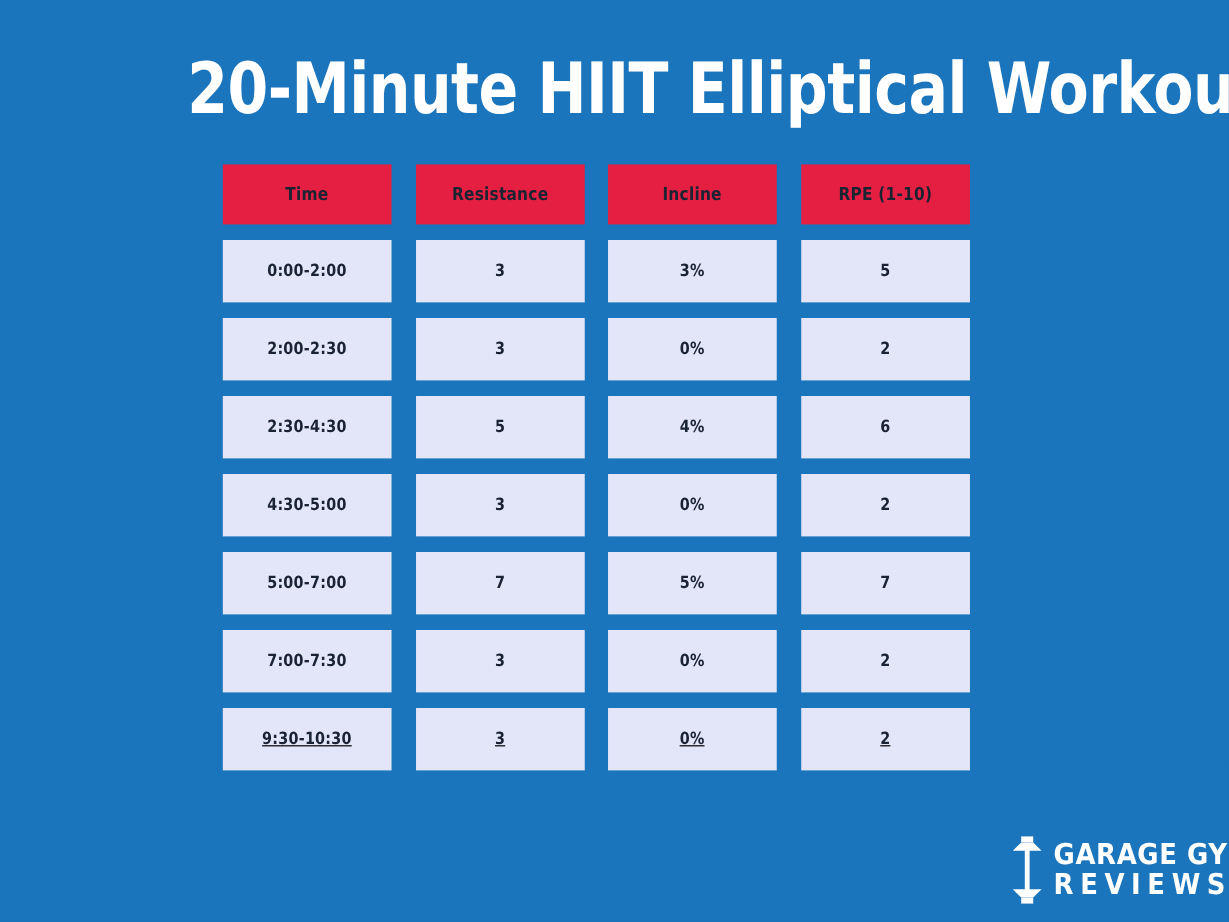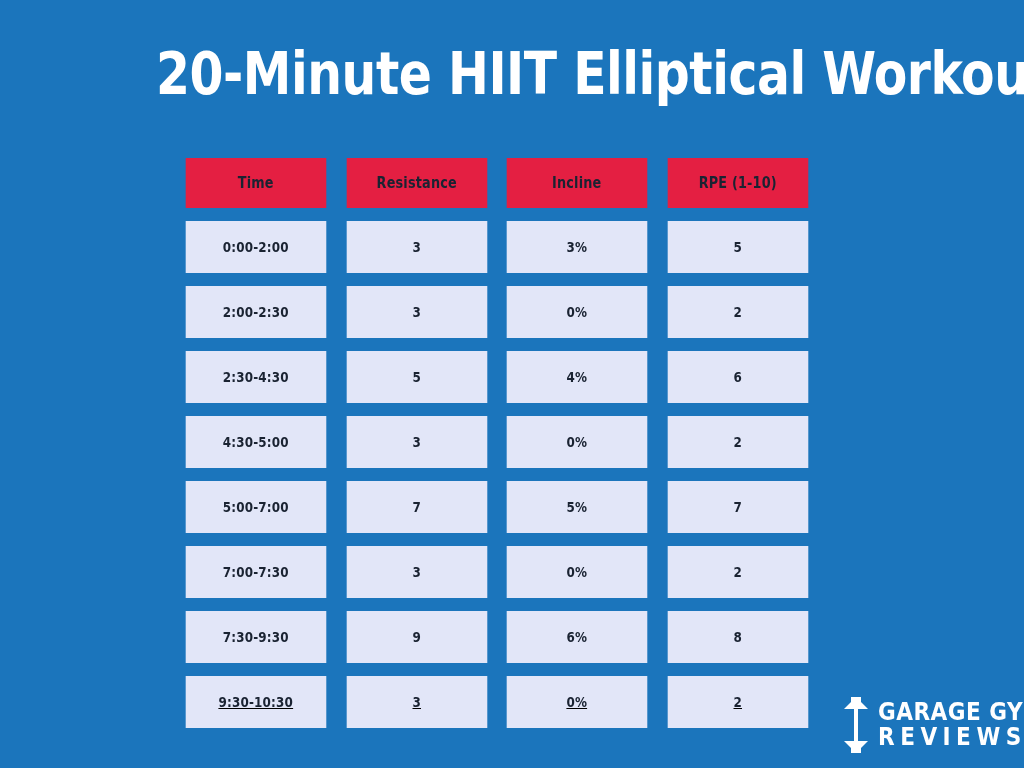--- a/index.html
+++ b/index.html
@@ -37,21 +37,21 @@
     letter-spacing: -0.5px;
     transform: scaleX(0.92);
     transform-origin: left center;
     white-space: nowrap;
   }
 
   
   #workout-table {
     position: absolute;
     left: 182px;
-    top: 158px;
+    top: 137px;
     width: 629px;
   }
 
   .table-row {
     display: flex;
     gap: 13px;
     margin-bottom: 13px;
   }
   .table-row:last-child { margin-bottom: 0; text-decoration: underline; }
 
@@ -176,26 +176,20 @@
       <div class="cell">7</div>
     </div>
 
     <div class="table-row body-row">
       <div class="cell">7:00-7:30</div>
       <div class="cell">3</div>
       <div class="cell">0%</div>
       <div class="cell">2</div>
     </div>
 
-    <div class="table-row body-row">
-      <div class="cell">7:30-9:30</div>
-      <div class="cell">9</div>
-      <div class="cell">6%</div>
-      <div class="cell">8</div>
-    </div>
 
     <div class="table-row body-row">
       <div class="cell">9:30-10:30</div>
       <div class="cell">3</div>
       <div class="cell">0%</div>
       <div class="cell">2</div>
     </div>
 
   </div>
 

